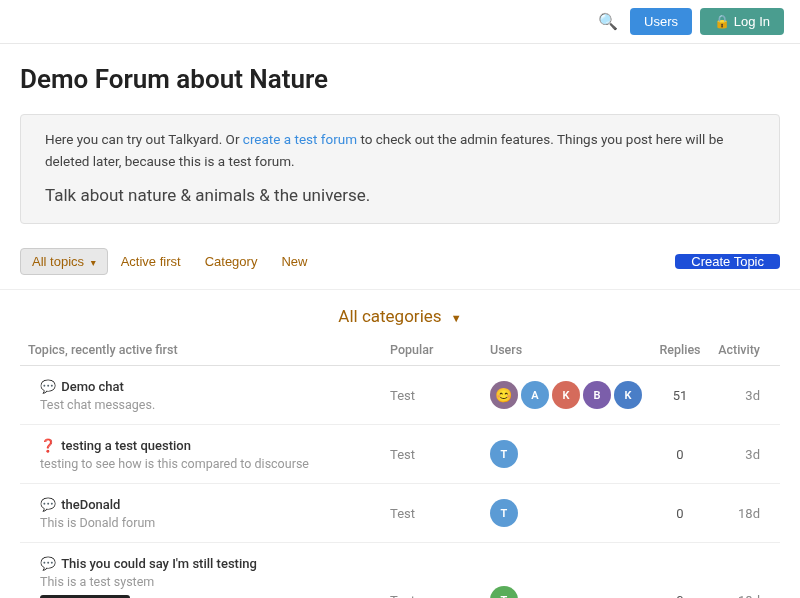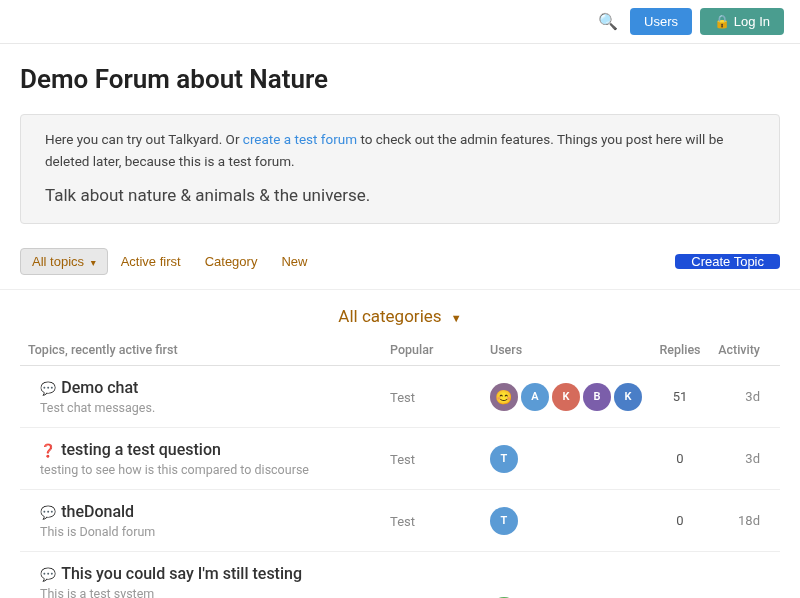--- a/index.html
+++ b/index.html
@@ -40,21 +40,21 @@
     .topics-table th { padding: 6px 8px 8px; font-size: 12.5px; font-weight: 500; color: #888; text-align: left; }
     .topics-table th.col-category { width: 100px; }
     .topics-table th.col-users { width: 120px; }
     .topics-table th.col-replies { width: 60px; text-align: center; }
     .topics-table th.col-activity { width: 70px; text-align: right; padding-right: 20px; }
 
     .topic-row { border-bottom: 1px solid #eee; }
     .topic-row td { padding: 12px 8px; vertical-align: middle; }
     .topic-title-cell { padding-left: 20px !important; }
     .topic-icon { color: #999; margin-right: 5px; font-size: 13px; }
-    .topic-title-link { font-size: 16px; color: #333; text-decoration: none; font-weight: 500; }
+    .topic-title-link { font-size: 13px; color: #333; text-decoration: none; font-weight: 500; }
     .topic-subtitle { font-size: 12.5px; color: #999; margin-top: 3px; }
     .topic-thumbnail { width: 90px; height: 50px; background: #222; border-radius: 3px; margin-top: 6px; overflow: hidden; }
     .thumbnail-text { color: #ccc; font-size: 8px; padding: 4px 5px; line-height: 1.4; font-style: italic; }
 
     
     .category-badge { color: #888; font-size: 13px; }
 
     
     .avatars { display: flex; gap: 3px; }
     .avatar { width: 28px; height: 28px; border-radius: 50%; display: flex; align-items: center; justify-content: center; font-size: 11px; font-weight: 600; color: #fff; flex-shrink: 0; }

